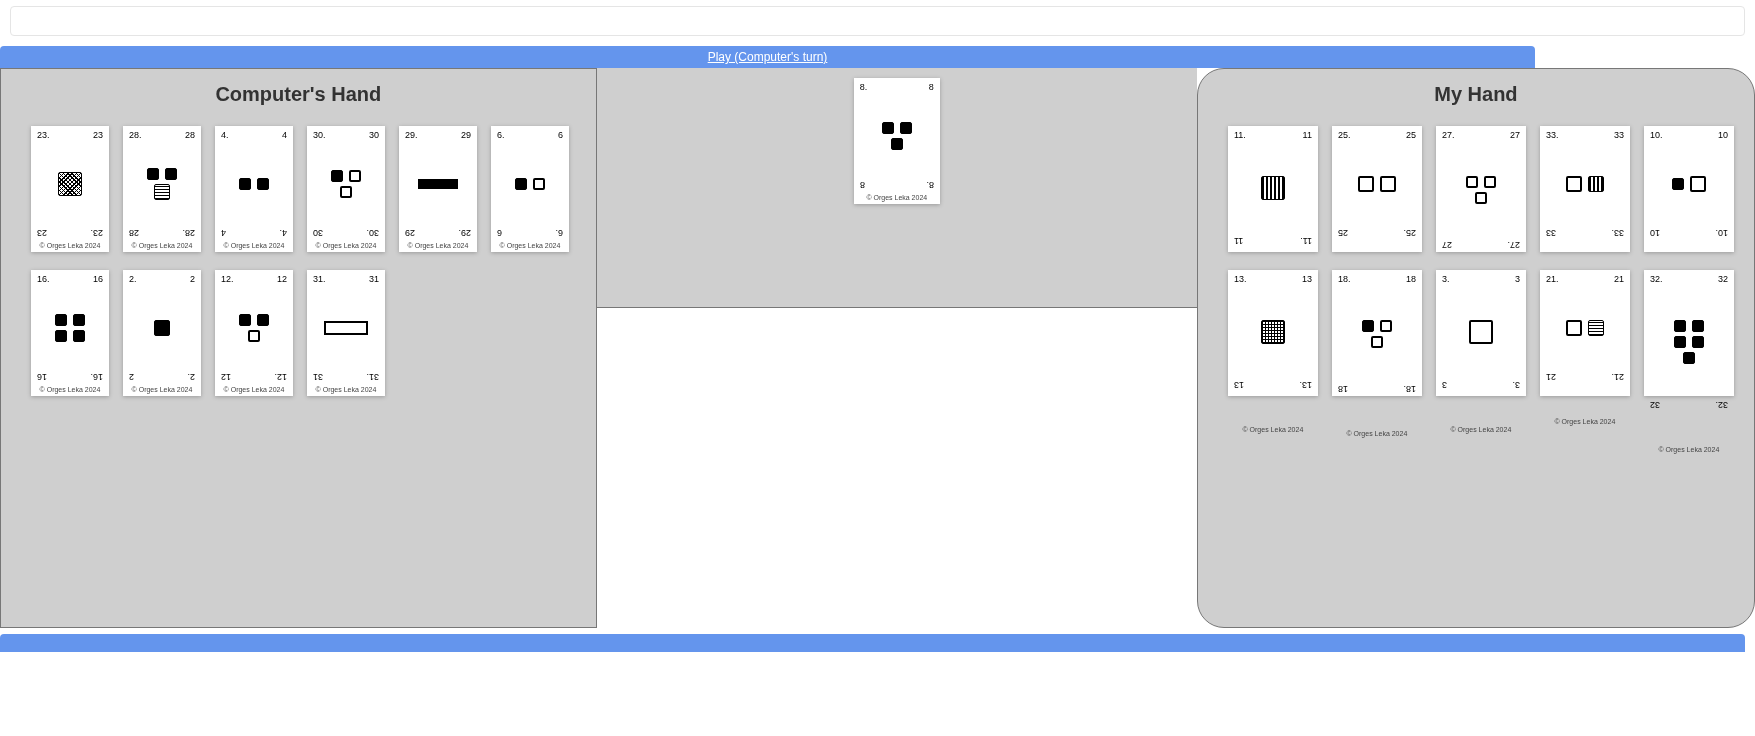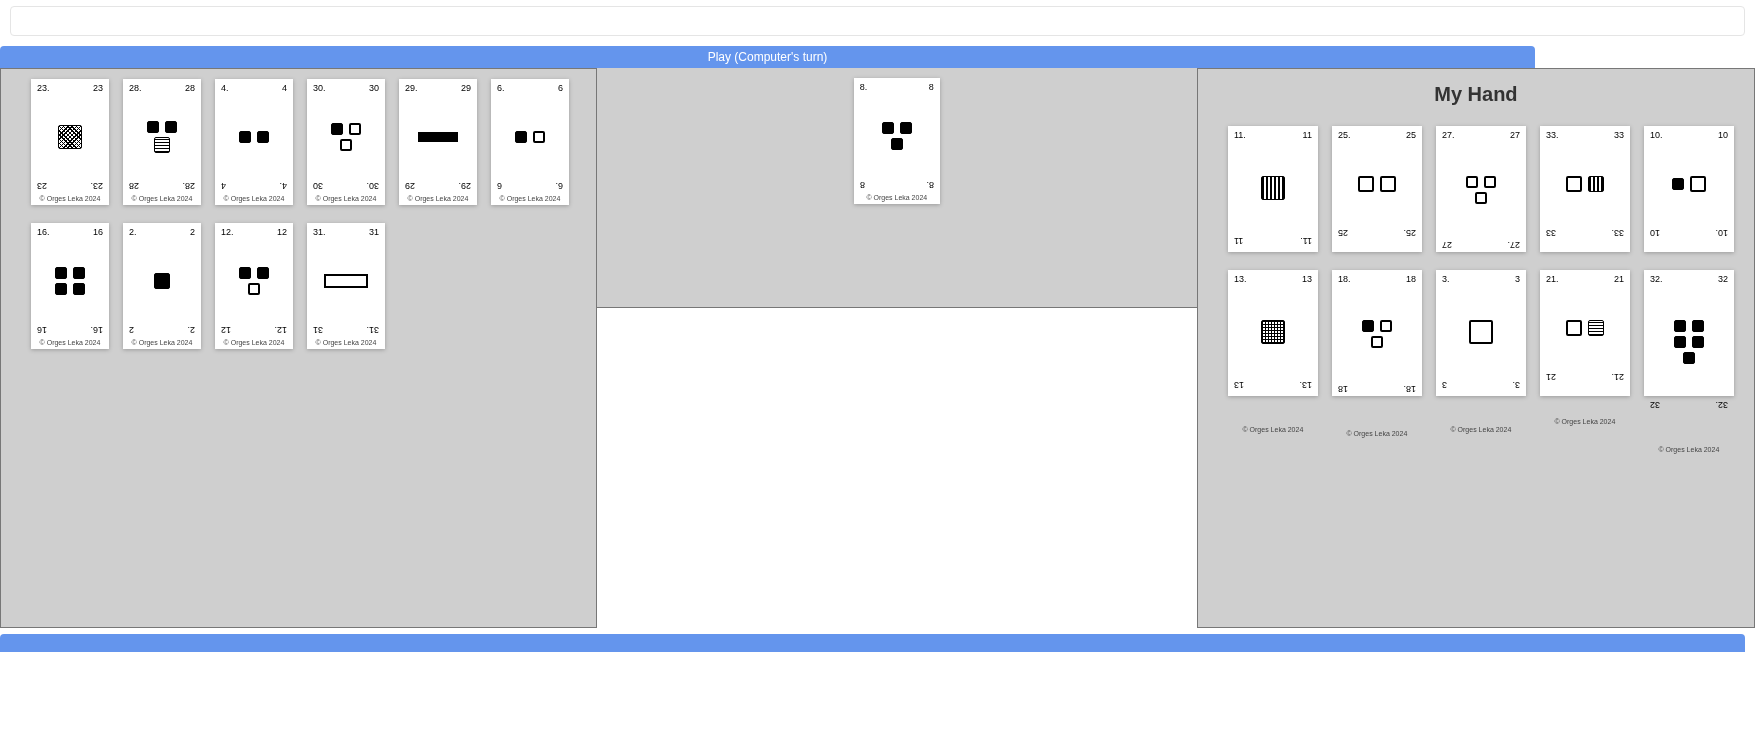--- a/index.html
+++ b/index.html
@@ -18,20 +18,21 @@
   }
   .play-bar, .bottom-bar {
     background: #6495ed;
     color: #fff;
     text-align: center;
     padding: 4px 0;
     font-size: 12px;
     margin: 0 10px 0 0;
     cursor: pointer;
     border-radius: 4px 4px 0 0;
+    text-decoration: underline;
   }
   .play-bar {
     margin-top: 10px;
     width: calc(100% - 220px);
   }
   .bottom-bar {
     margin-top: 6px;
     width: calc(100% - 10px);
     height: 10px;
   }
@@ -69,20 +70,21 @@
     background: #cfcfcf;
     min-height: 240px;
   }
   .pot-below {
     background: #fff;
     flex: 1;
   }
   .col.mine {
     flex: 0 0 31.8%;
     min-height: 560px;
+    border-radius: 27px;
   }
   .col h2 {
     text-align: center;
     font-size: 20px;
     color: #333;
     margin: 14px 0 10px 0;
     font-weight: bold;
   }
   .cards {
     display: flex;
@@ -160,20 +162,21 @@
 </head>
 <body>
 
 <div class="top-placeholder"></div>
 
 <div class="play-bar">Play (Computer's turn)</div>
 
 <div class="board">
 
   <div class="col computer">
+    <h2>Computer's Hand</h2>
     <div class="cards" id="computer-cards">
         <div class="card">
           <div class="hdr">
             <span>23.</span>
             <span>23</span>
           </div>
           <div class="body">
             <div class="shapes">
               <div class="sq big hatch"></div>
             </div>

